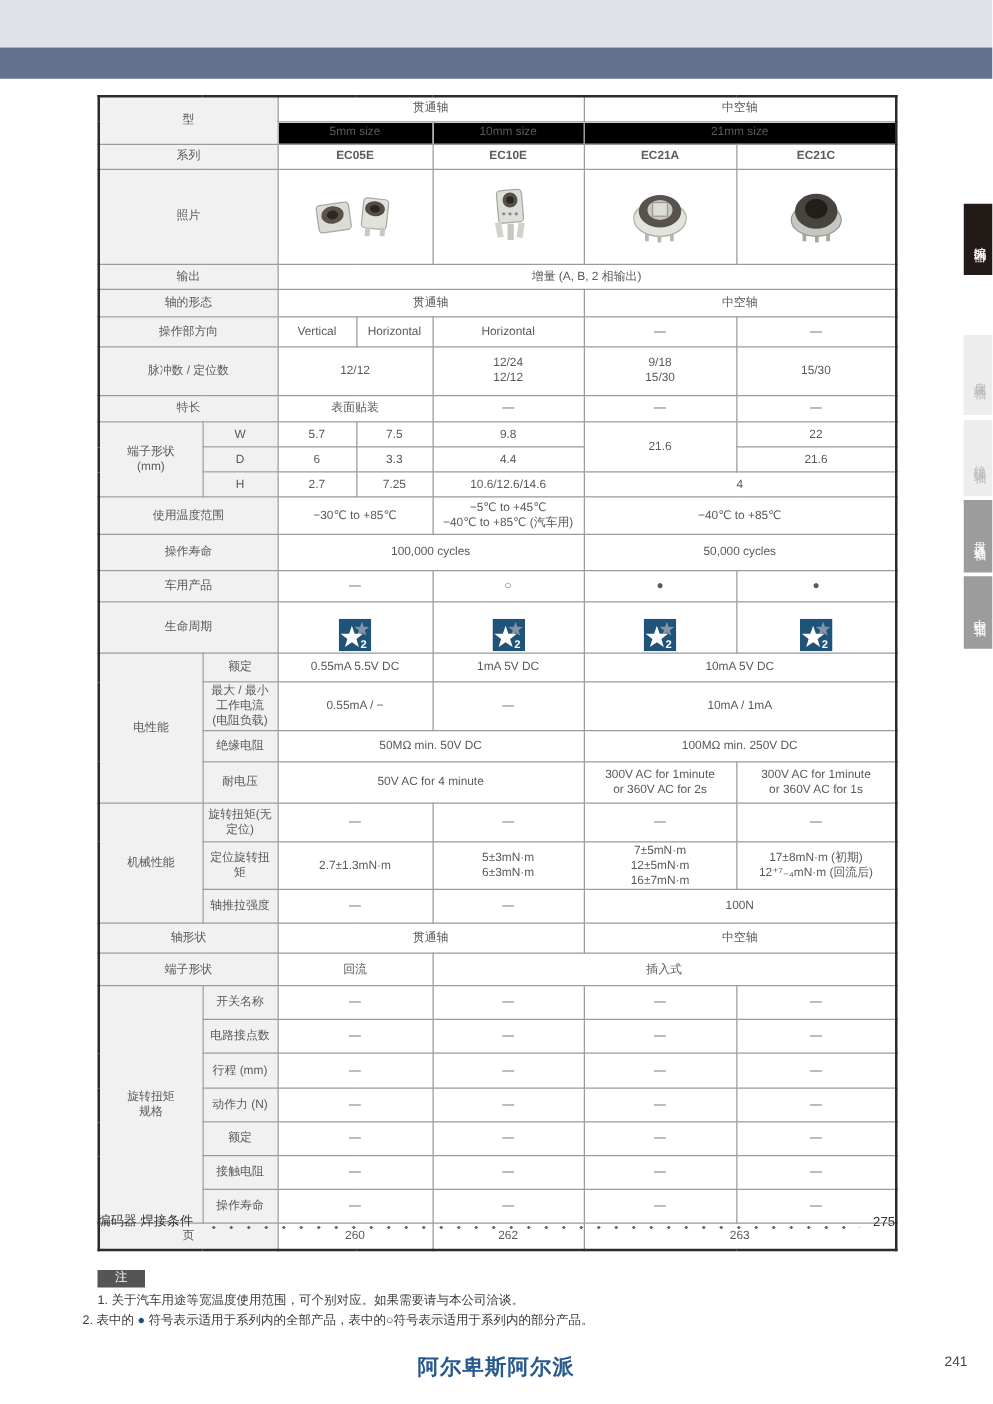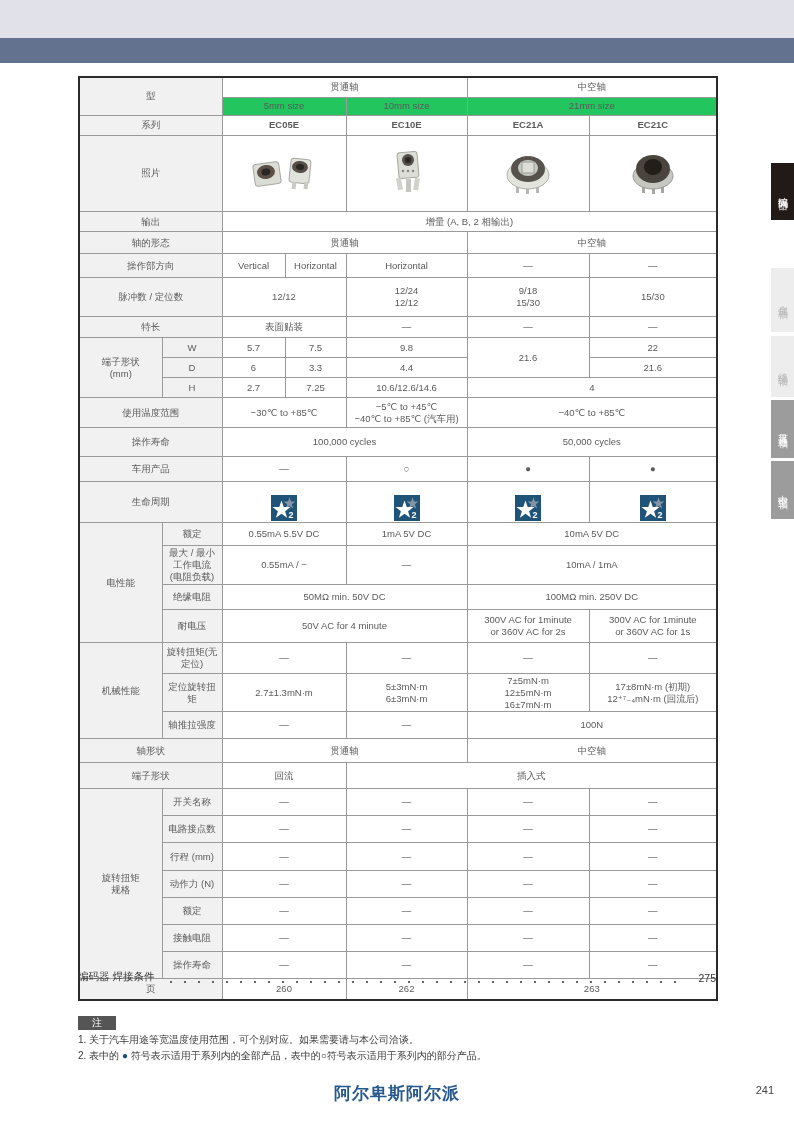--- a/index.html
+++ b/index.html
@@ -9,41 +9,41 @@
   .top-strip { position:absolute; left:0; top:0; width:794px; height:38px; background:#e1e1ea; }
   .top-bar   { position:absolute; left:0; top:38px; width:794px; height:25px; background:#62728f; }
 
   table.spec { position:absolute; left:78px; top:76px; width:638px; border-collapse:collapse; table-layout:fixed; }
   table.spec { border:2px solid #2b2b2b; }
   table.spec td { border:1px solid #9a9a9a; text-align:center; vertical-align:middle;
                   font-size:9.5px; color:#5a5a5a; white-space:pre-line; line-height:1.25; padding:1px 2px; overflow:hidden; }
   td.lbl  { background:#f1f1f1; color:#404040; font-size:10px; }
   td.val  { background:#fff; }
   td.hdr  { background:#fff; color:#4a4a4a; font-size:10.5px; }
-  td.size { background:#22c55e; color:#8a8a8a; font-size:10.5px;margin-top:46px; }
+  td.size { background:#000000; color:#8a8a8a; font-size:10.5px;margin-top:46px; }
   td.series { background:#fff; color:#1a1a1a; font-weight:bold; font-size:11px; }
   td.small { font-size:8.5px; }
   td.dot-filled { color:#17497a; font-size:11px; }
   td.dot-open   { color:#9aa0a6; font-size:11px; }
   .badge2 { display:inline-block; vertical-align:middle; }
 
   .photo-svg { display:block; margin:0 auto; }
 
   .links { position:absolute; left:78px; top:966px; width:638px; }
   .link-row { display:flex; align-items:flex-end; height:18px; cursor:pointer; }
   .link-row .lk-label { font-size:10.5px; color:#333; white-space:nowrap; }
   .link-row .leader { flex:1; height:4px; margin:2px 10px 0 10px;
       background-image:radial-gradient(circle, #666 1.1px, transparent 1.4px);
       background-size:14px 4px; background-repeat:repeat-x; background-position:left center; }
   .link-row .lk-page { font-size:10.5px; color:#333; }
 
   .note-badge { position:absolute; left:78px; top:1016px; width:38px; height:14px; background:#555;
       color:#fff; font-size:10px; text-align:center; line-height:14px; }
   .note1 { position:absolute; left:78px; top:1033px; font-size:10px; color:#3a3a3a; }
-  .note2 { position:absolute; left:78px; top:1049px; font-size:10px; color:#3a3a3a; }
+  .note2 { position:absolute; left:66px; top:1049px; font-size:10px; color:#3a3a3a; }
   .note2 .blue-dot { color:#1d4e79; }
 
   .footer-logo { position:absolute; left:0; top:1082px; width:794px; text-align:center;
       font-size:17px; font-weight:bold; color:#27598c; letter-spacing:1px; }
   .page-num { position:absolute; right:20px; top:1084px; font-size:11px; color:#444; }
 
   .side-tab { position:absolute; left:771px; width:23px; writing-mode:vertical-rl; text-orientation:upright;
       display:flex; align-items:center; justify-content:center; font-size:10px; letter-spacing:2px; cursor:pointer; }
   .tab-dark     { background:#211a16; color:#fff; }
   .tab-inactive { background:#ededed; color:#bdbdbd; }

